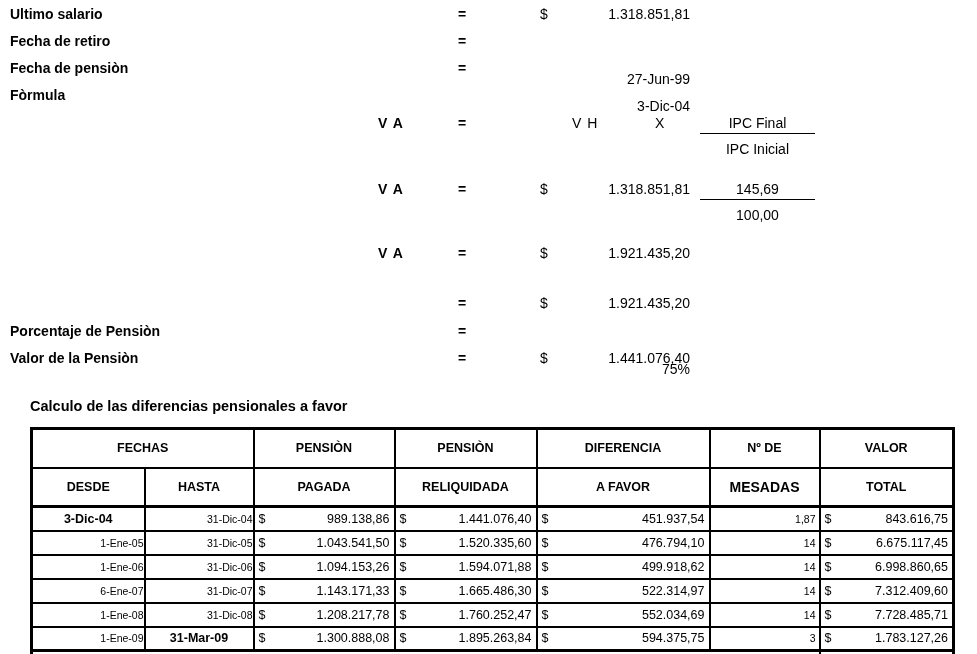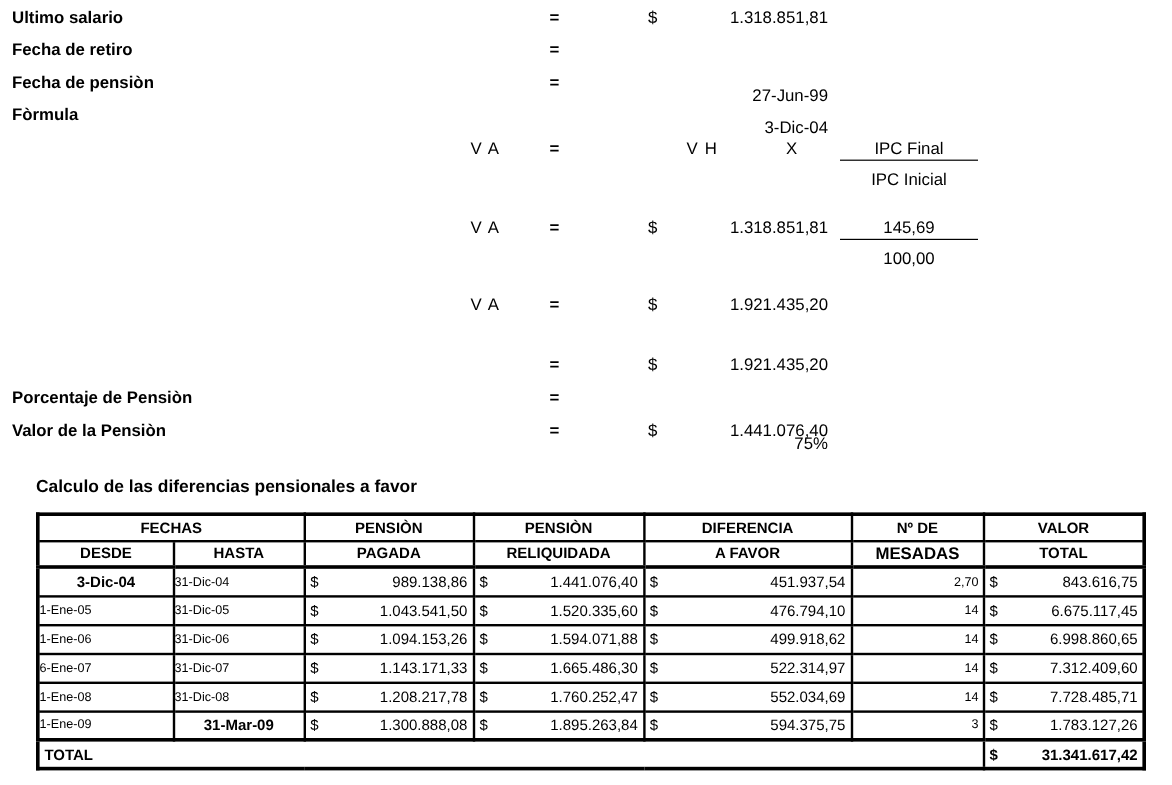--- a/index.html
+++ b/index.html
@@ -6,44 +6,44 @@
   body {
     width:977px; height:654px; position:relative;
     background:#ffffff; color:#000000;
     font-family:"Liberation Sans","DejaVu Sans",sans-serif;
     font-size:14px;
     overflow:hidden;
   }
   
   .srow { position:absolute; left:0; width:969px; height:17px; line-height:17px; white-space:nowrap; }
   .lbl { position:absolute; left:10px; font-weight:bold; }
-  .va  { position:absolute; left:392px; font-weight:normal; letter-spacing:1px; }
+  .va  { position:absolute; left:378px; font-weight:bold; letter-spacing:1px; }
   .eq  { position:absolute; left:450px; width:24px; text-align:center; font-weight:bold; }
   .vcell { position:absolute; left:540px; width:150px; }
   .money { display:flex; justify-content:space-between; }
   .rv  { text-align:right;margin-top:38px; }
   .vh  { position:absolute; left:572px; letter-spacing:1px; }
   .tx  { position:absolute; left:655px; }
   .frac { position:absolute; left:700px; width:115px; text-align:center; }
   .uline { border-bottom:1.5px solid #000; padding-bottom:1px; }
   
   .tbl-title { position:absolute; left:30px; top:398px; font-size:14.5px; font-weight:bold; white-space:nowrap; }
   table.dtable {
     position:absolute; left:30px; top:427px;
     width:925px; border-collapse:collapse; table-layout:fixed;
     border:3px solid #000;
   }
   .dtable th, .dtable td { border:2px solid #000; padding:0; overflow:hidden; white-space:nowrap; }
-  .dtable thead tr { height:22px; }
+  .dtable thead tr { height:39px; }
   .dtable tbody tr { height:24px; }
   .dtable tfoot tr { height:24px; }
   .dtable thead th { font-size:12.5px; text-align:center; font-weight:bold; }
   .dtable thead th.th-mesadas { font-size:14px; }
   .dtable .h2 th { border-bottom:3px solid #000; }
-  td.date  { font-size:10.5px; text-align:left; }
+  td.date  { font-size:10.5px; text-align:right; }
   td.bdate { font-size:12.5px; font-weight:bold; text-align:center; }
   .mwrap { display:flex; justify-content:space-between; align-items:baseline; padding:0 4px; font-size:12.5px; }
   td.mes { font-size:10.5px; text-align:right; padding-right:3px; }
   .dtable tfoot td { border-top:3px solid #000; }
   td.tlabel { font-size:12.5px; font-weight:bold; text-align:left; padding-left:4px; }
   tfoot .mwrap { font-weight:bold; }
 </style>
 </head>
 <body>
 
@@ -176,21 +176,21 @@
             <span>$</span>
             <span>1.441.076,40</span>
           </div>
         </td>
       <td>
           <div class="mwrap">
             <span>$</span>
             <span>451.937,54</span>
           </div>
         </td>
-      <td class="mes">2,70</td>
+      <td class="mes">1,87</td>
       <td>
           <div class="mwrap">
             <span>$</span>
             <span>843.616,75</span>
           </div>
         </td>
     </tr>
     <tr>
       <td class="date">1-Ene-05</td>
       <td class="date">31-Dic-05</td>

